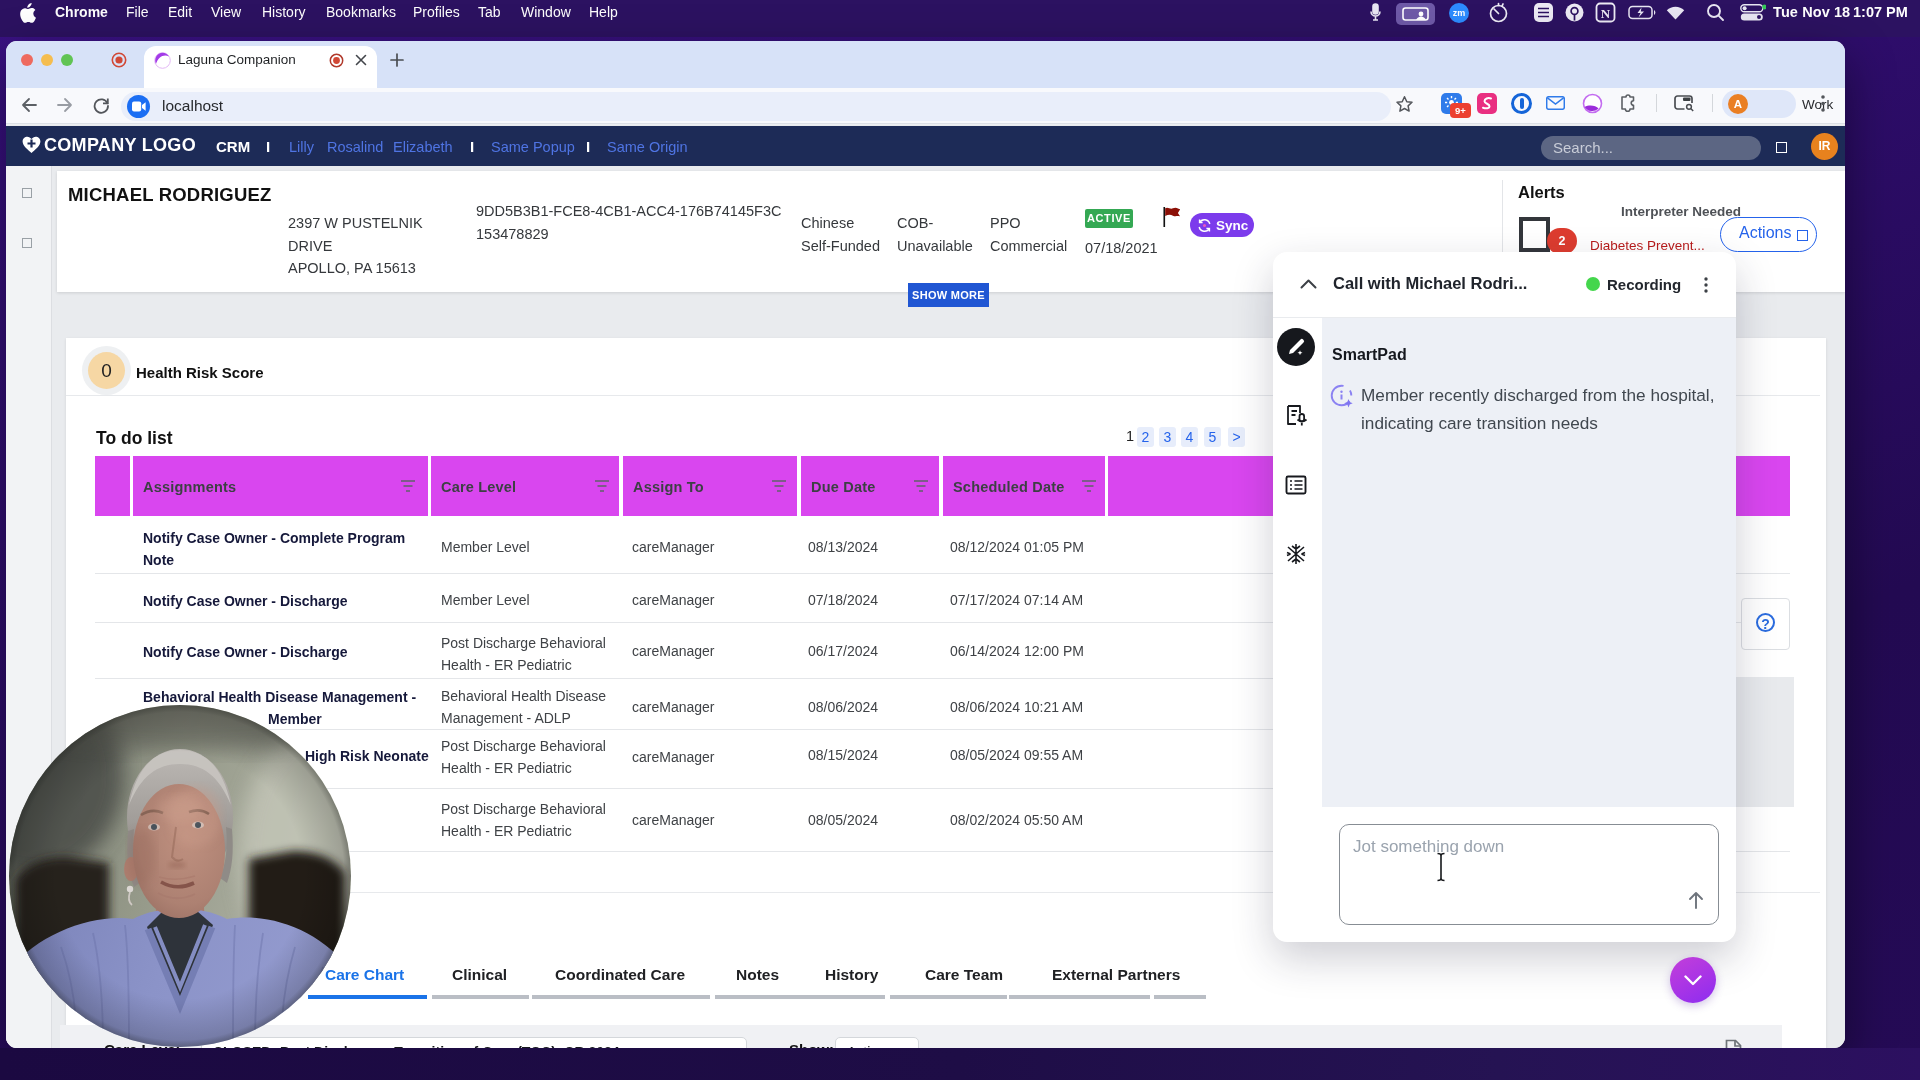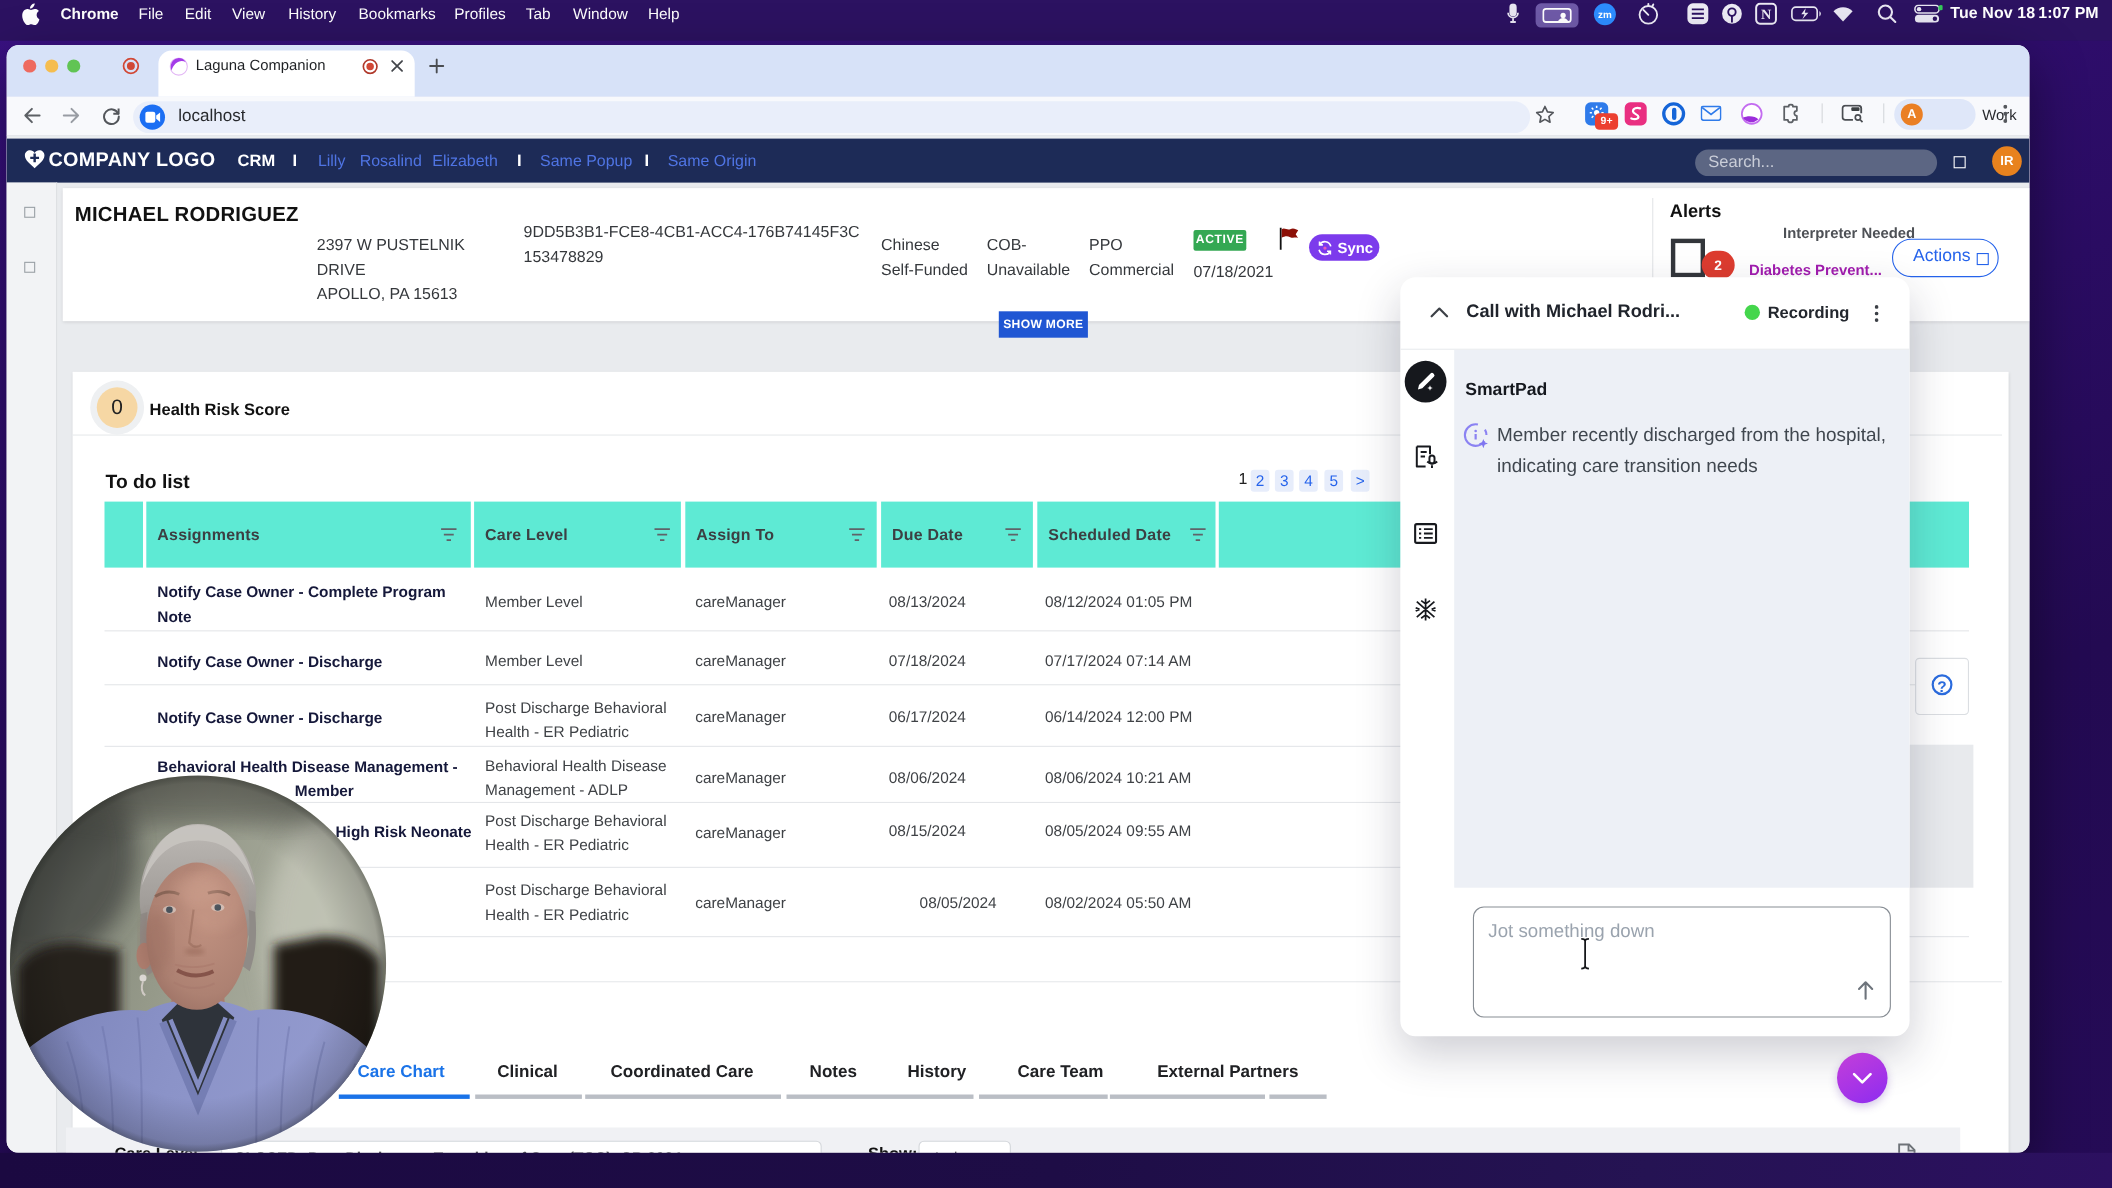--- a/index.html
+++ b/index.html
@@ -17,21 +17,21 @@
 #urlpill{position:absolute;left:115px;top:51px;width:1270px;height:29px;border-radius:15px;background:#e9eefa;}
 
 #page{position:absolute;left:0;top:84px;width:1839px;height:923px;background:#e9ebee;}
 #navbar{position:absolute;left:0;top:1px;width:100%;height:40px;background:#1d2b57;}
 #navbar .lnk{color:#4f74e3;}
 #leftstrip{position:absolute;left:0;top:41px;width:46px;height:882px;background:#f2f3f5;border-right:1px solid #dcdee2;}
 #hdrcard{position:absolute;left:51px;top:46px;width:1788px;height:121px;background:#fff;box-shadow:0 1px 3px rgba(0,0,0,.12);}
 #maincard{position:absolute;left:60px;top:213px;width:1760px;height:710px;background:#fff;box-shadow:0 1px 3px rgba(0,0,0,.10);}
 .hcell{position:absolute;font-size:14.5px;color:#35383c;line-height:22.5px;}
 .pgn{top:302px;width:17px;height:20px;background:#e7edfb;border-radius:3px;color:#2563eb;font-size:14px;text-align:center;line-height:20px;}
-.th{top:331px;height:60px;background:#5eead4;}
+.th{top:331px;height:60px;background:#d946ef;}
 .th span{position:absolute;left:10px;top:23px;font-size:14.5px;font-weight:bold;color:#3c4043;letter-spacing:.2px;}
 .flt{top:353px;width:16px;height:15px;}
 .rsep{left:89px;width:1695px;height:1px;background:#e4e6e9;}
 .asg{font-size:14px;font-weight:bold;color:#15183a;line-height:22px;}
 .td{font-size:14px;color:#3f4246;line-height:21.5px;}
 .tab{top:841px;font-size:15.5px;font-weight:bold;color:#202124;}
 .tun{top:870px;height:4px;background:#babec5;}
 </style>
 </head>
 <body>
@@ -240,21 +240,21 @@
             <path d="M2.6 1.6v3h3M12.4 13.4v-3h-3"></path>
           </g>
           <circle cx="7.5" cy="7.5" r="1.5" fill="#e85abe"></circle>
         </svg>
     <div class="abs" style="left:1210px;top:93px;font-size:13.5px;font-weight:bold;color:#fff;">Sync</div>
     <div class="abs" style="left:1496px;top:55px;width:1px;height:86px;background:#e3e5e8;"></div>
     <div class="abs" style="left:1512px;top:58px;font-size:16.5px;font-weight:bold;color:#111;">Alerts</div>
     <div class="abs" style="left:1513px;top:92px;width:31px;height:35px;border:4.5px solid #33363b;background:#fff;"></div>
     <div class="abs" style="left:1541px;top:103px;width:30px;height:26px;border-radius:13px;background:#dd3c2f;color:#fff;font-size:12.5px;font-weight:bold;text-align:center;line-height:26px;">2</div>
     <div class="abs" style="left:1583px;top:79px;font-size:13.5px;font-weight:bold;color:#4e5156;padding-left:32px;">Interpreter Needed</div>
-    <div class="abs" style="left:1584px;top:113px;font-size:13.5px;font-weight:bold;color:#a21caf;">Diabetes Prevent...</div>
+    <div class="abs" style="left:1584px;top:113px;font-size:13.5px;font-weight:normal;color:#b91c1c;">Diabetes Prevent...</div>
     <div class="abs" style="left:1714px;top:92px;width:97px;height:35px;border:1.5px solid #2563eb;border-radius:18px;background:#fff;"></div>
     <div class="abs" style="left:1733px;top:99px;font-size:16px;color:#2563eb;">Actions</div>
     <div class="abs" style="left:1791px;top:105px;width:11px;height:11px;border:1.8px solid #2563eb;"></div>
     <div class="abs" style="left:902px;top:158px;width:81px;height:24px;background:#2056d3;color:#fff;font-size:11px;font-weight:bold;text-align:center;line-height:24px;letter-spacing:.3px;">SHOW MORE</div>
     <div id="maincard"></div>
     
     <div class="abs" style="left:76px;top:221px;width:49px;height:49px;border-radius:50%;background:#eef0f2;"></div>
     <div class="abs" style="left:82px;top:227px;width:37px;height:37px;border-radius:50%;background:#f6d7a4;color:#222;font-size:19px;text-align:center;line-height:37px;">0</div>
     <div class="abs" style="left:130px;top:239px;font-size:15px;font-weight:bold;color:#111;">Health Risk Score</div>
     <div class="abs" style="left:60px;top:270px;width:1754px;height:1px;background:#e7e9ec;"></div>
@@ -336,21 +336,21 @@
     <div class="abs td" style="left:802px;top:572px;">08/06/2024</div>
     <div class="abs td" style="left:944px;top:572px;">08/06/2024 10:21 AM</div>
     <div class="abs asg" style="left:137px;top:620px;">Notify Case Owner -</div>
     <div class="abs asg" style="left:299px;top:620px;">High Risk Neonate</div>
     <div class="abs td" style="left:435px;top:611px;">Post Discharge Behavioral<br>Health - ER Pediatric</div>
     <div class="abs td" style="left:626px;top:622px;">careManager</div>
     <div class="abs td" style="left:802px;top:620px;">08/15/2024</div>
     <div class="abs td" style="left:944px;top:620px;">08/05/2024 09:55 AM</div>
     <div class="abs td" style="left:435px;top:674px;">Post Discharge Behavioral<br>Health - ER Pediatric</div>
     <div class="abs td" style="left:626px;top:685px;">careManager</div>
-    <div class="abs td" style="left:802px;top:685px;margin-left:28px;">08/05/2024</div>
+    <div class="abs td" style="left:802px;top:685px;">08/05/2024</div>
     <div class="abs td" style="left:944px;top:685px;">08/02/2024 05:50 AM</div>
     
     <div class="abs" style="left:60px;top:767px;width:1754px;height:1px;background:#e7e9ec;"></div>
     <div class="abs tab" style="left:319px;color:#1a73e8;">Care Chart</div>
     <div class="abs tab" style="left:446px;">Clinical</div>
     <div class="abs tab" style="left:549px;">Coordinated Care</div>
     <div class="abs tab" style="left:730px;">Notes</div>
     <div class="abs tab" style="left:819px;">History</div>
     <div class="abs tab" style="left:919px;">Care Team</div>
     <div class="abs tab" style="left:1046px;">External Partners</div>

